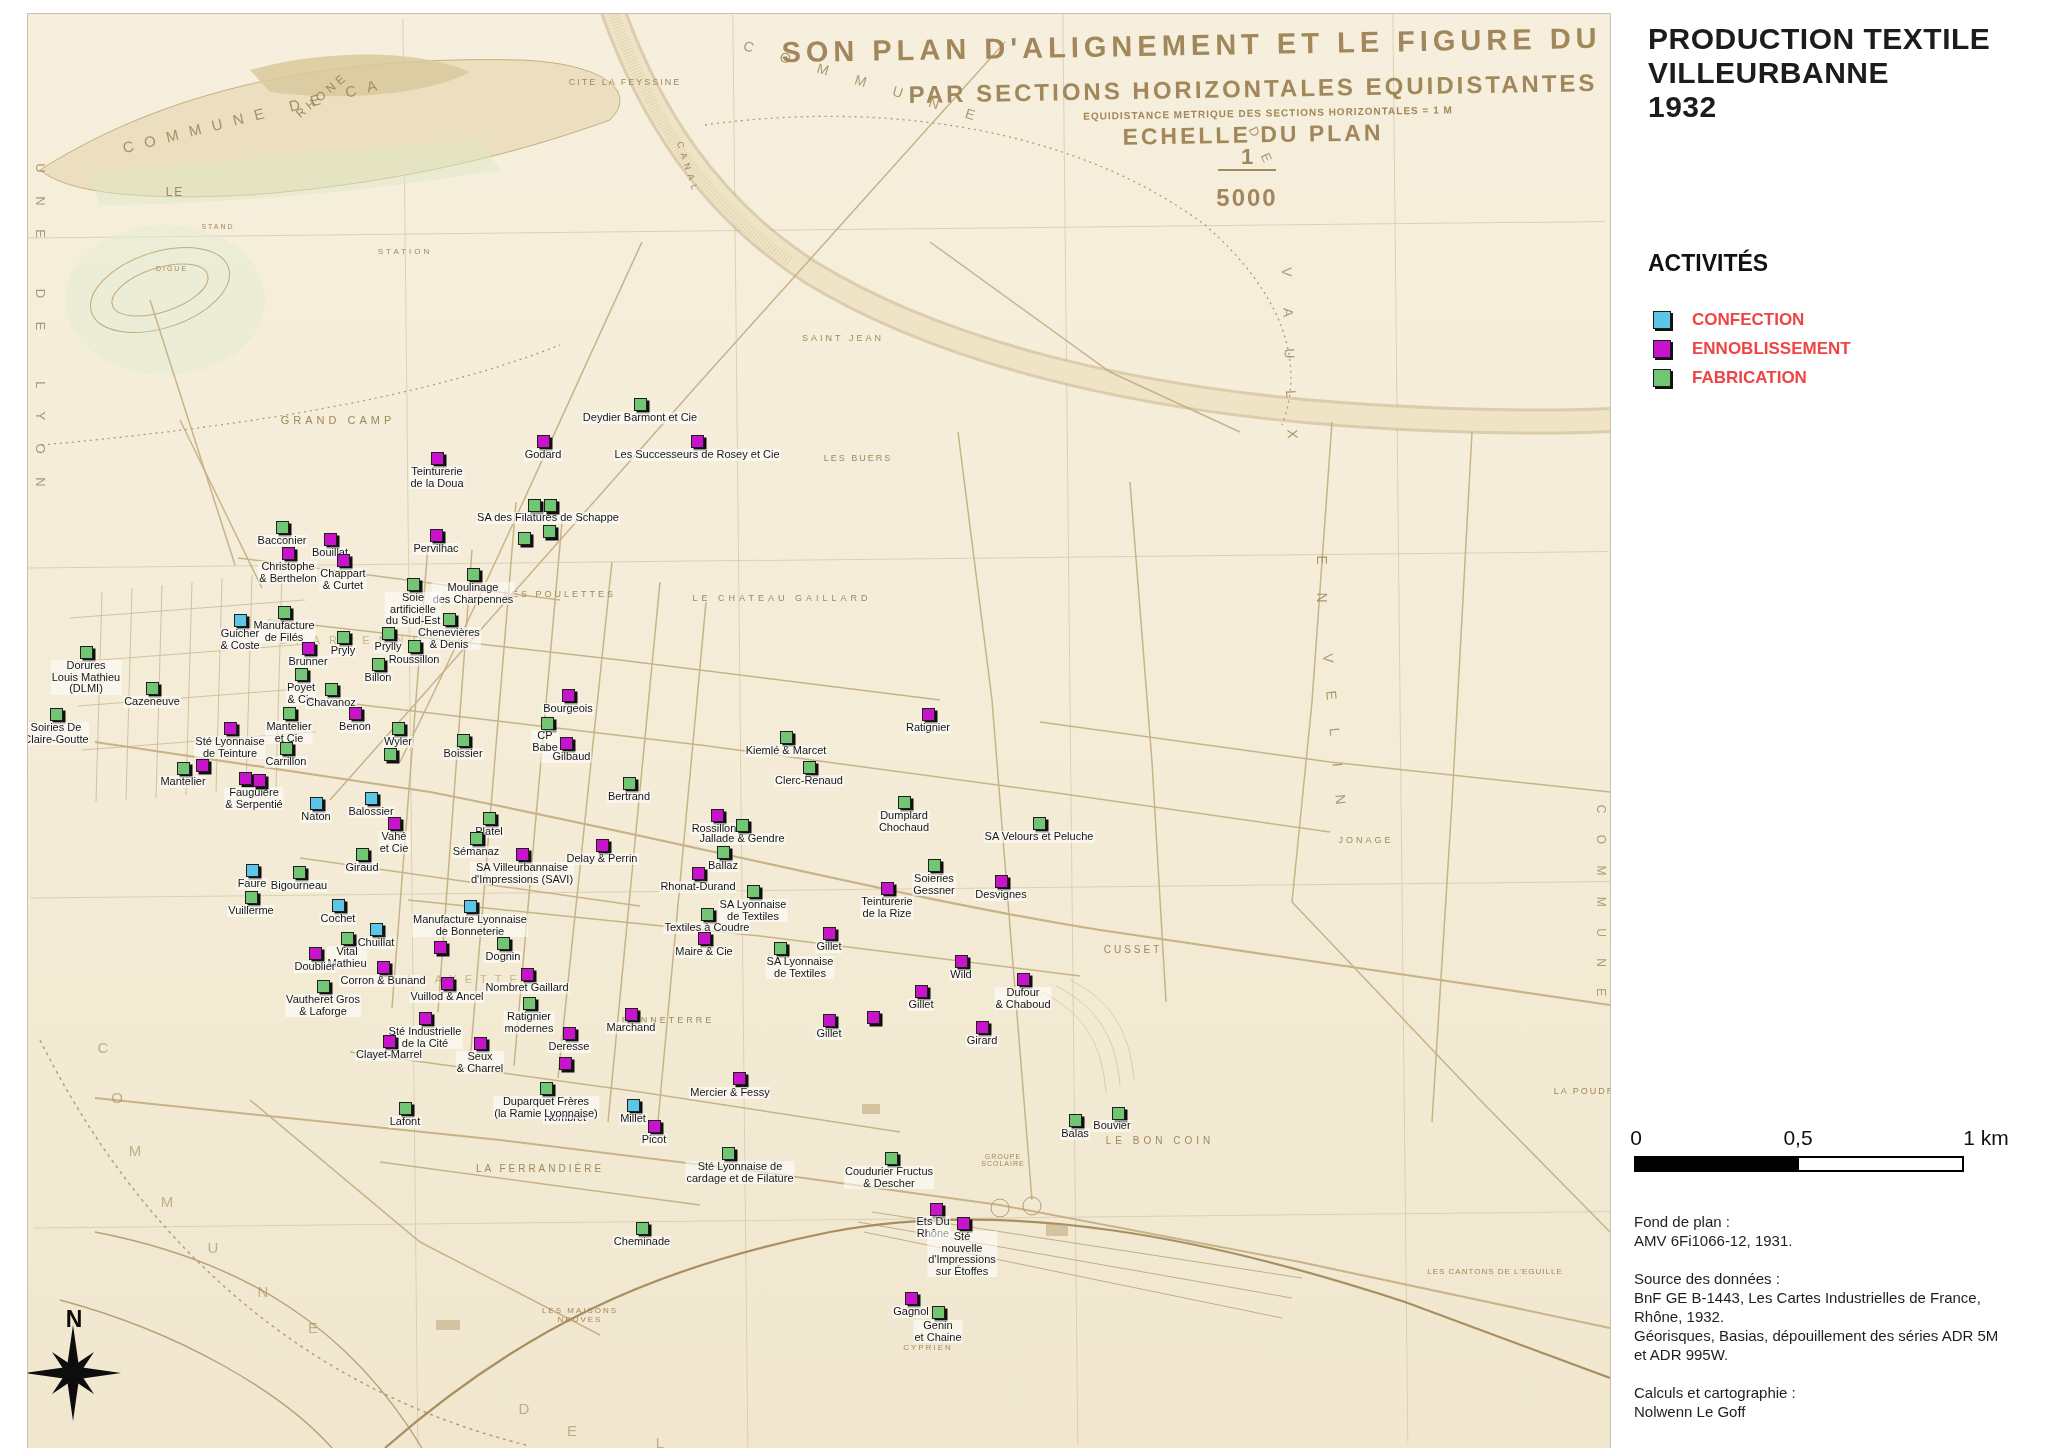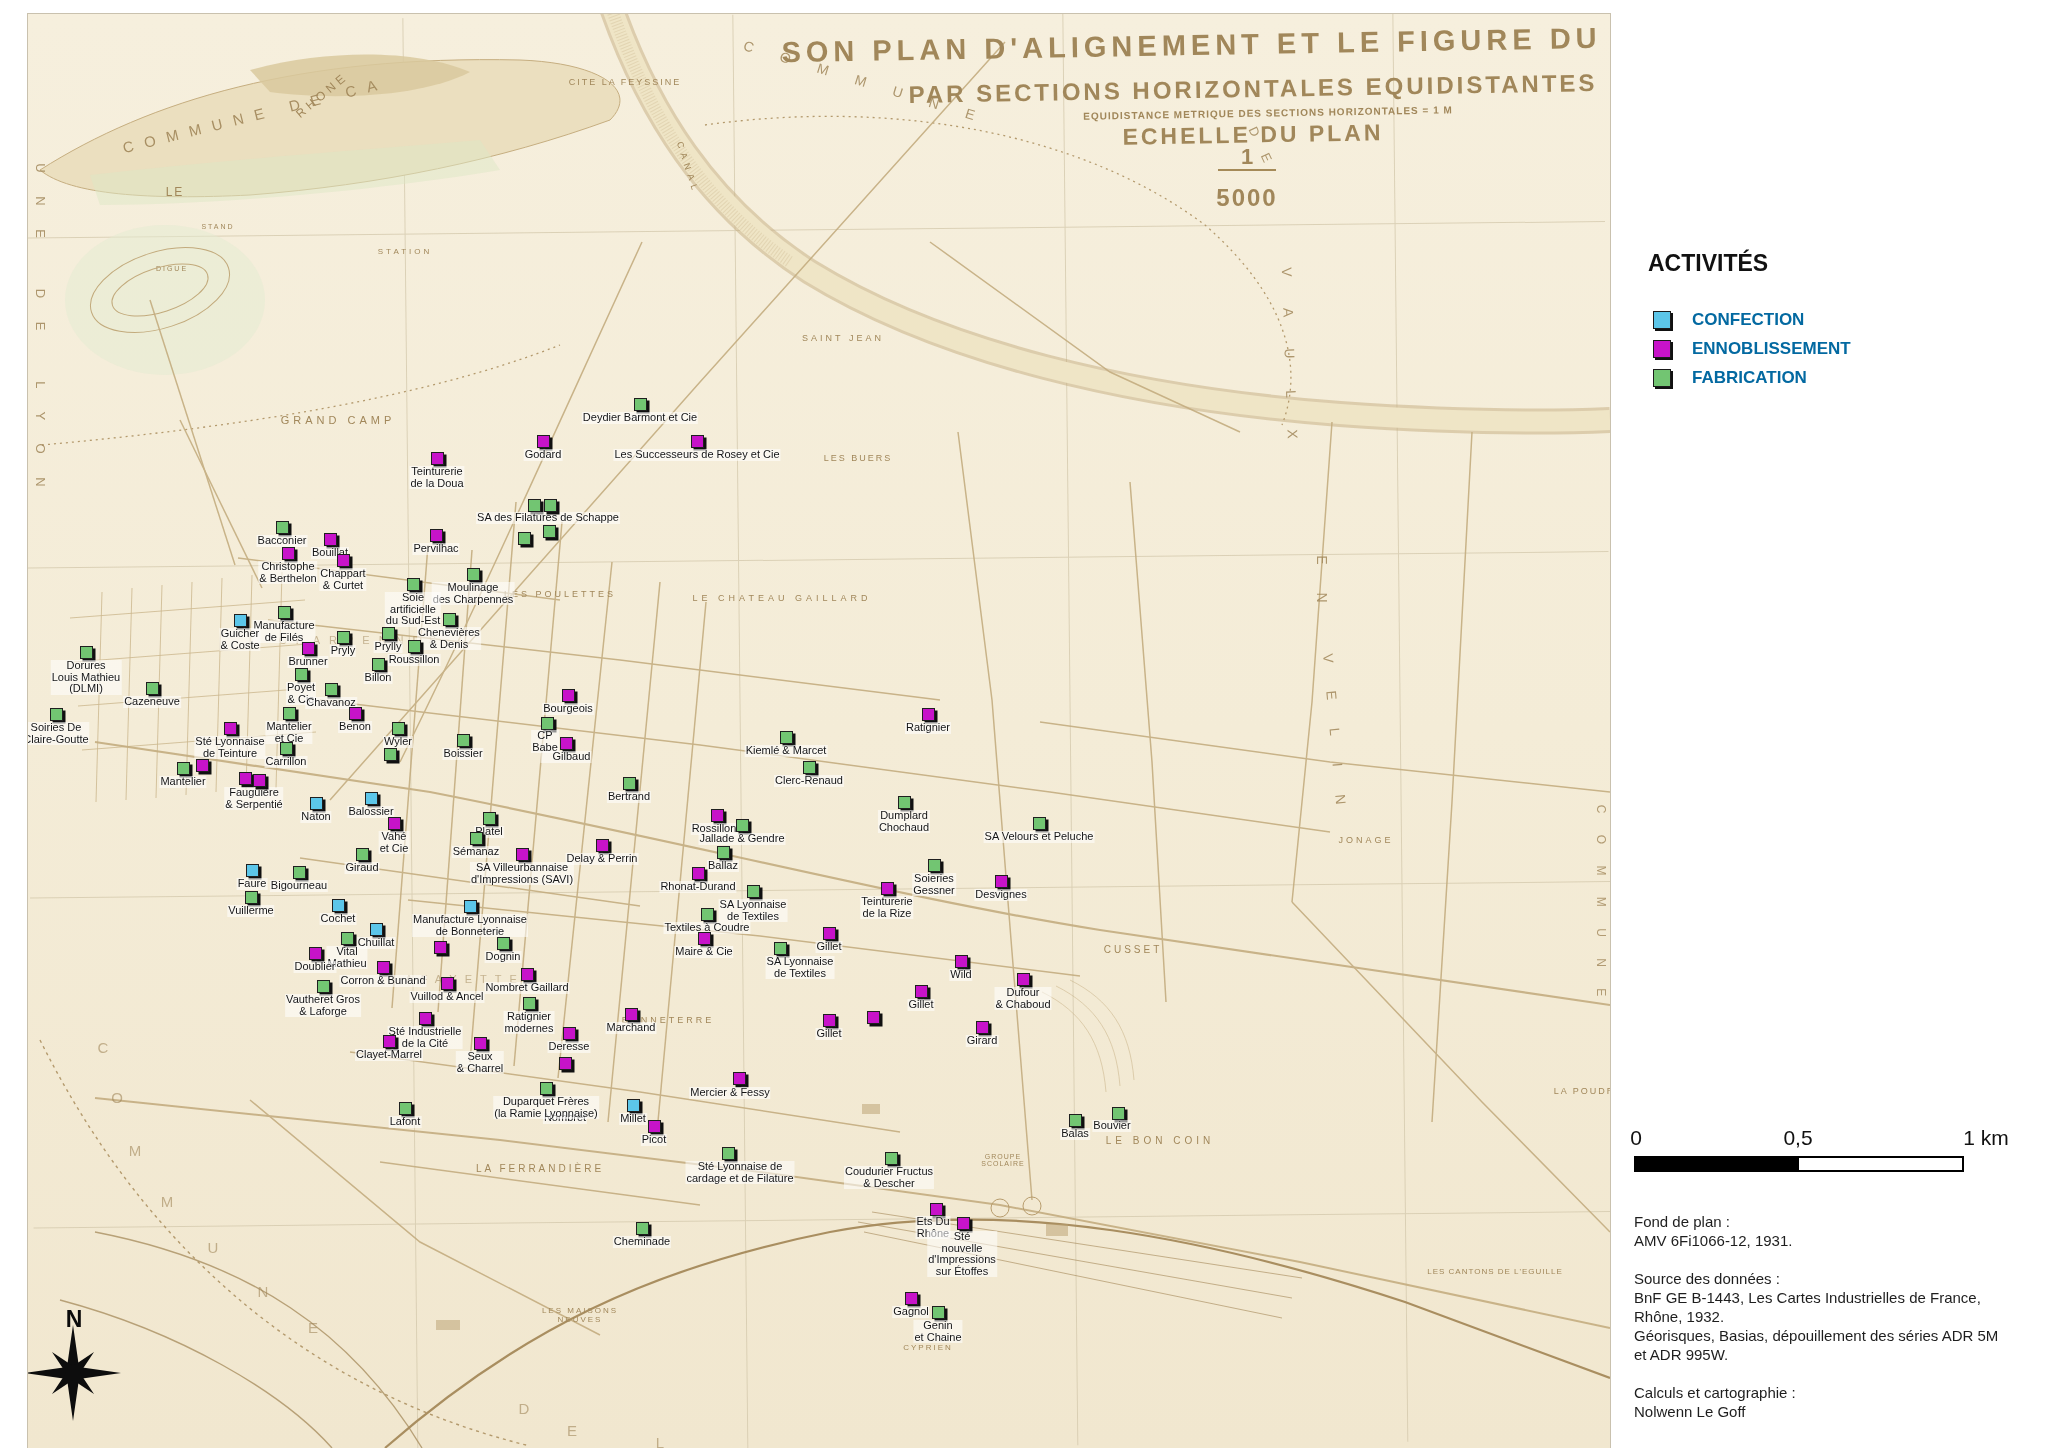--- a/index.html
+++ b/index.html
@@ -19,21 +19,21 @@
        color:#141414;text-align:center;white-space:pre;
        background:rgba(255,255,255,0.55);padding:0 1px;
        text-shadow:0 0 2px #fff,0 0 2px #fff;}
   
   .abs{position:absolute;}
   #title{left:1648px;top:22px;font-size:30px;line-height:34px;font-weight:bold;
          color:#1c1c1c;white-space:pre-line;letter-spacing:0.5px;}
   #legend-head{left:1648px;top:250px;font-size:23px;font-weight:bold;color:#111;}
   .leg-row{position:absolute;left:1653px;display:flex;align-items:center;gap:21px;}
   .leg-swatch{width:16px;height:16px;border:1.5px solid #1a1a1a;box-shadow:2px 2px 0 #111;flex:0 0 auto;}
-  .leg-label{font-size:17px;font-weight:bold;color:#0369a1;}
+  .leg-label{font-size:17px;font-weight:bold;color:#ef4444;}
   .scale-num{position:absolute;transform:translateX(-50%);font-size:21px;color:#111;top:1126px;}
   #scale-bar{left:1634px;top:1156px;width:326px;height:12px;border:2px solid #000;background:#fff;}
   #scale-bar-fill{width:50%;height:100%;background:#000;}
   #credits{left:1634px;top:1212px;font-size:15px;line-height:19px;color:#1e1e1e;white-space:pre-line;}
   #compass-n{position:absolute;transform:translateX(-50%);font-size:23px;font-weight:bold;color:#0a0a0a;}
 </style>
 </head>
 <body>
 
 <div id="stage">
@@ -453,20 +453,23 @@
         <div class="pt" style="left: 904px; top: 1292px; background: rgb(114, 197, 114);"></div>
         <div class="ptl" style="left: 910px; top: 1306px;">Genin
 et Chaine</div>
         <div class="pt" style="left: 1041px; top: 1100px; background: rgb(114, 197, 114);"></div>
         <div class="ptl" style="left: 1047px; top: 1114px;">Balas</div>
         <div class="pt" style="left: 1084px; top: 1093px; background: rgb(114, 197, 114);"></div>
         <div class="ptl" style="left: 1084px; top: 1106px;">Bouvier</div>
       </div>
   </div>
 
+  <div class="abs" id="title">PRODUCTION TEXTILE
+VILLEURBANNE
+1932</div>
 
   <div class="abs" id="legend-head">ACTIVITÉS</div>
 
   <div class="leg-row" style="top:310px;">
     <span class="leg-swatch" style="background:var(--co);"></span>
     <span class="leg-label">CONFECTION</span>
   </div>
   <div class="leg-row" style="top:339px;">
     <span class="leg-swatch" style="background:var(--en);"></span>
     <span class="leg-label">ENNOBLISSEMENT</span>

